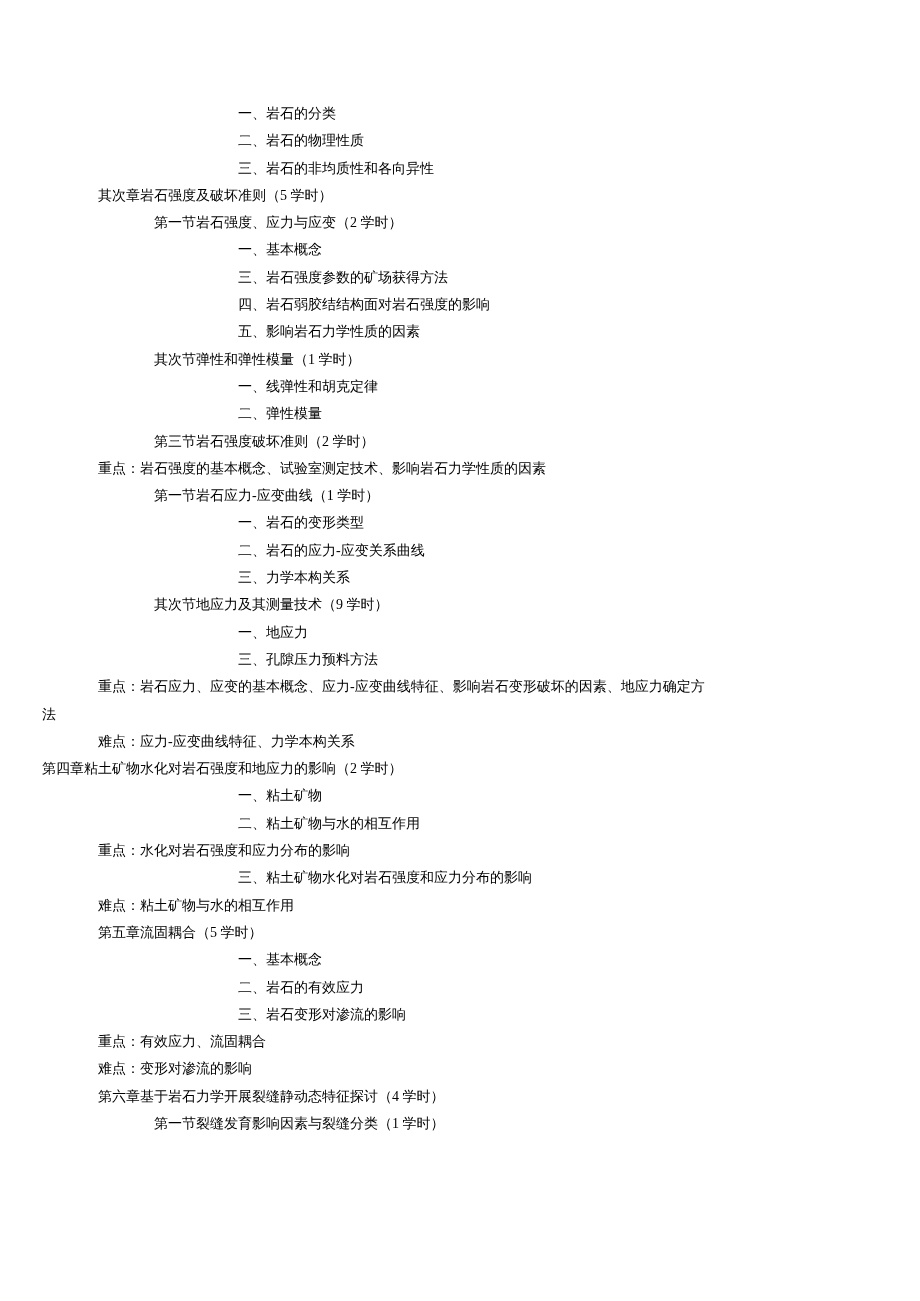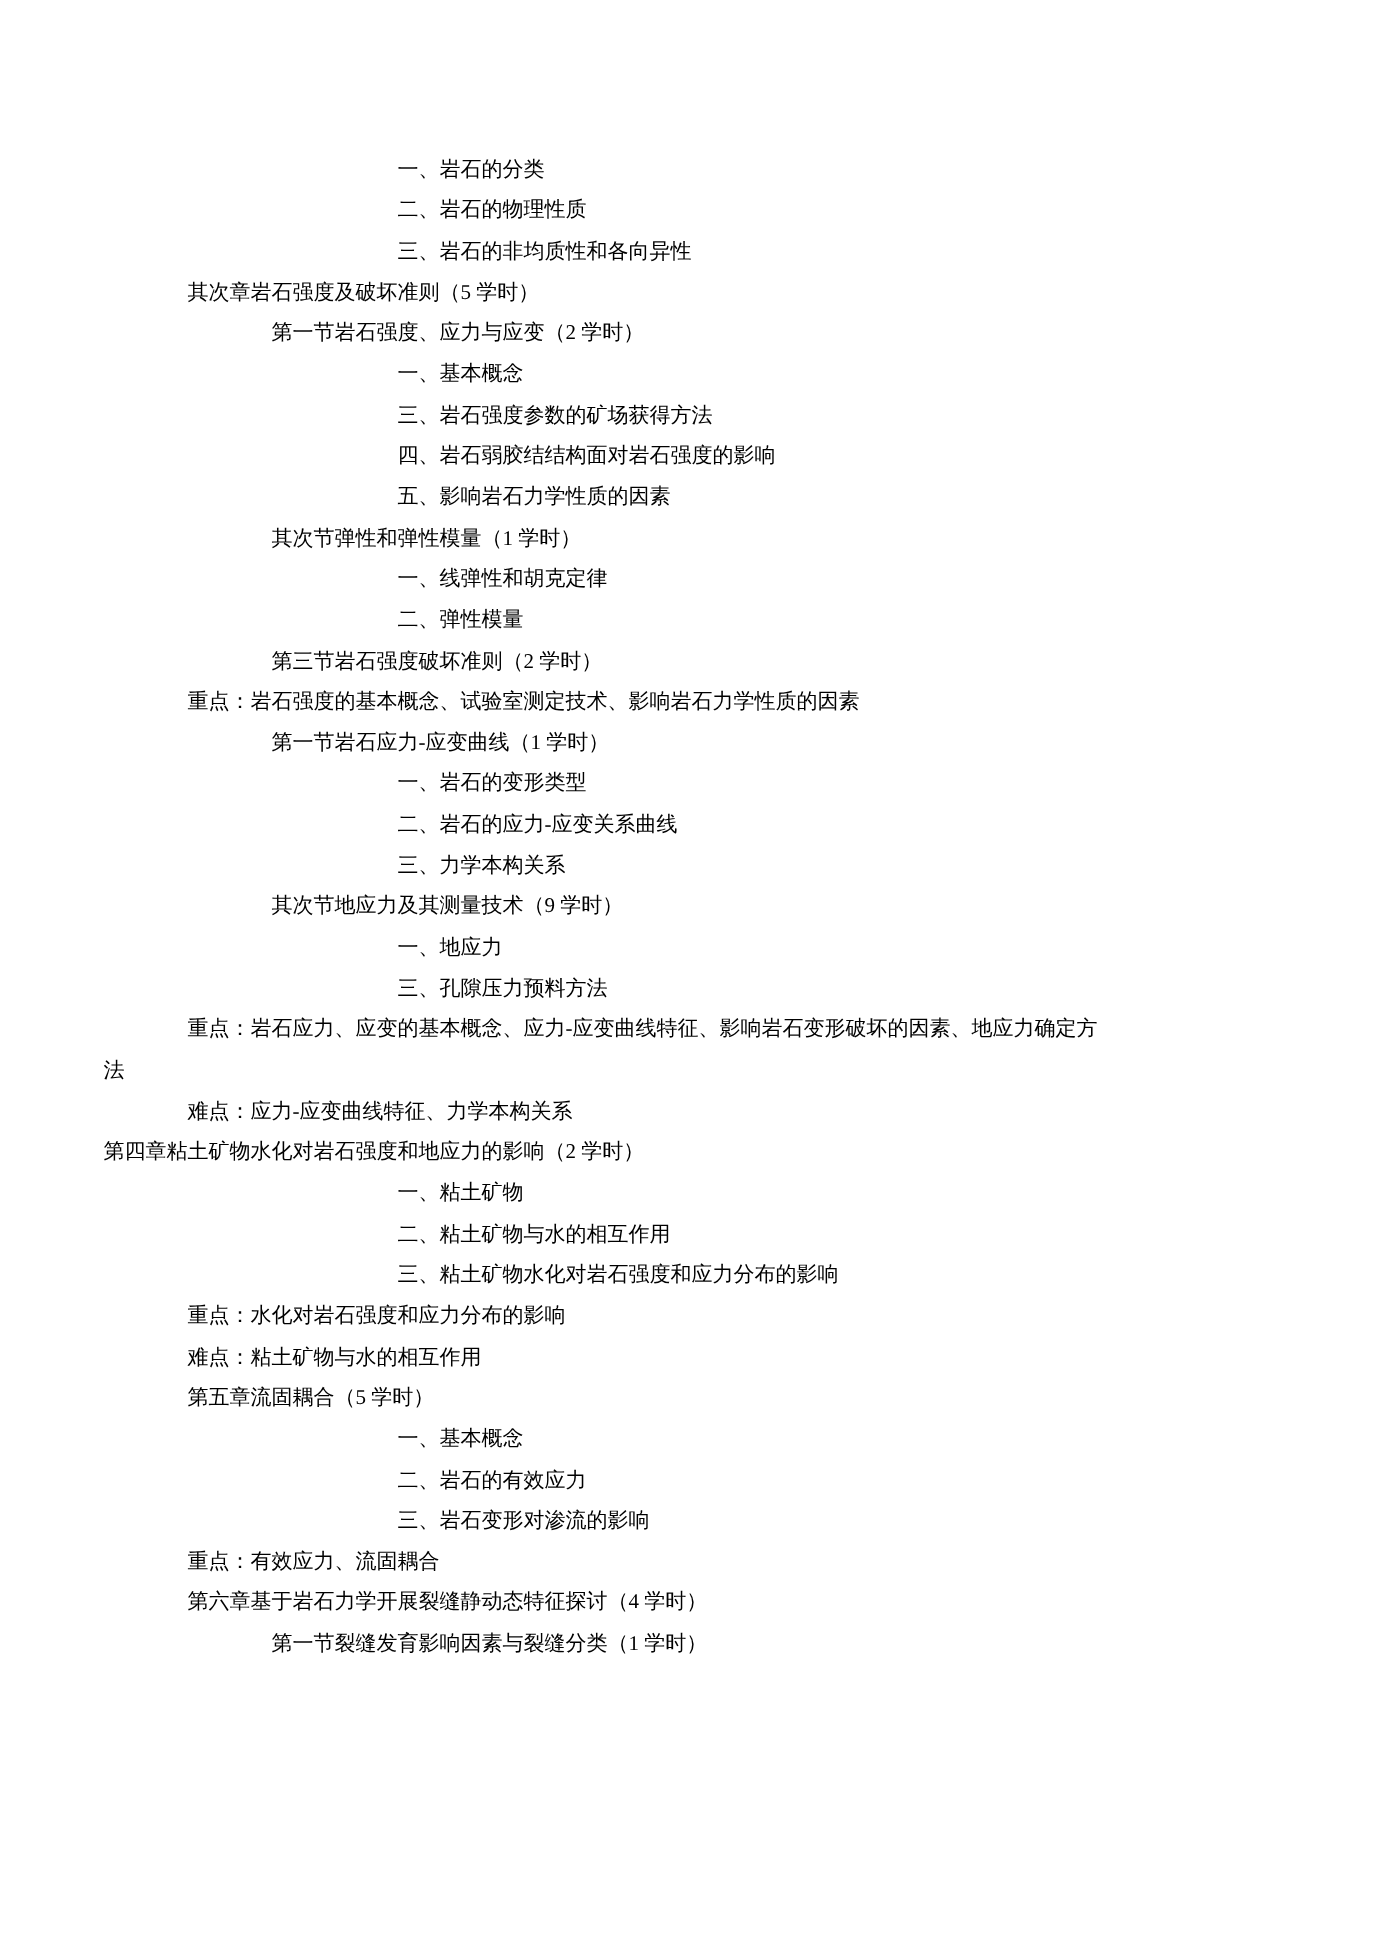--- a/index.html
+++ b/index.html
@@ -7,21 +7,21 @@
     padding: 0;
     background: #ffffff;
     font-family: "SimSun", "宋体", serif;
     font-size: 14px;
     color: #000000;
     line-height: 1.95;
   }
   .page {
     width: 920px;
     box-sizing: border-box;
-    padding: 100px 90px 40px 69px;
+    padding: 100px 90px 40px 42px;
   }
   .line {
     white-space: pre;
   }
 </style>
 </head>
 <body>
 
 <div class="page">
   <div id="content">
@@ -45,24 +45,25 @@
       <div class="line">　　　　　　　　　　　　　　三、力学本构关系</div>
       <div class="line">　　　　　　　　其次节地应力及其测量技术（9 学时）</div>
       <div class="line">　　　　　　　　　　　　　　一、地应力</div>
       <div class="line">　　　　　　　　　　　　　　三、孔隙压力预料方法</div>
       <div class="line">　　　　重点：岩石应力、应变的基本概念、应力-应变曲线特征、影响岩石变形破坏的因素、地应力确定方</div>
       <div class="line">法</div>
       <div class="line">　　　　难点：应力-应变曲线特征、力学本构关系</div>
       <div class="line">第四章粘土矿物水化对岩石强度和地应力的影响（2 学时）</div>
       <div class="line">　　　　　　　　　　　　　　一、粘土矿物</div>
       <div class="line">　　　　　　　　　　　　　　二、粘土矿物与水的相互作用</div>
+      <div class="line">　　　　重点：水化对岩石强度和应力分布的影响</div>
       <div class="line">　　　　　　　　　　　　　　三、粘土矿物水化对岩石强度和应力分布的影响</div>
-      <div class="line">　　　　重点：水化对岩石强度和应力分布的影响</div>
       <div class="line">　　　　难点：粘土矿物与水的相互作用</div>
       <div class="line">　　　　第五章流固耦合（5 学时）</div>
       <div class="line">　　　　　　　　　　　　　　一、基本概念</div>
       <div class="line">　　　　　　　　　　　　　　二、岩石的有效应力</div>
       <div class="line">　　　　　　　　　　　　　　三、岩石变形对渗流的影响</div>
       <div class="line">　　　　重点：有效应力、流固耦合</div>
+      <div class="line">　　　　难点：变形对渗流的影响</div>
       <div class="line">　　　　第六章基于岩石力学开展裂缝静动态特征探讨（4 学时）</div>
       <div class="line">　　　　　　　　第一节裂缝发育影响因素与裂缝分类（1 学时）</div>
     </div>
 </div>
 
 </body></html>

